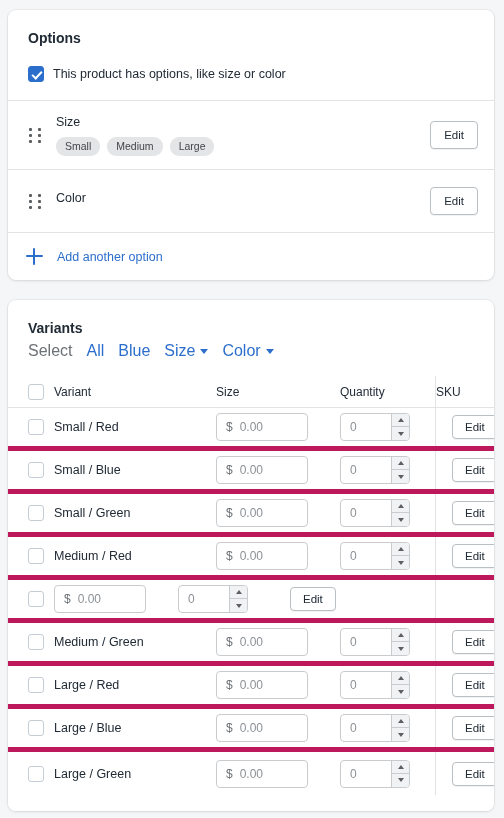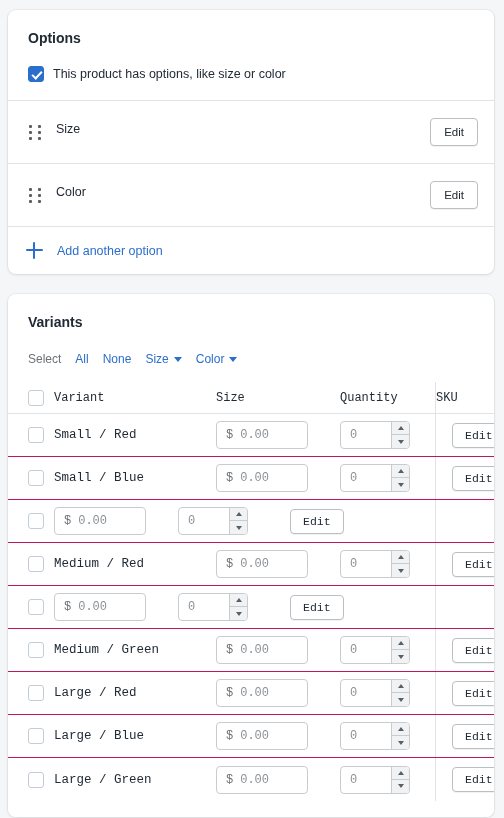--- a/index.html
+++ b/index.html
@@ -139,28 +139,28 @@
   .plus-icon:after  { top: 0; left: 7px; height: 17px; width: 2px; }
   .link {
     color: #2c6ecb;
     font-size: 12.5px;
     line-height: 16px;
     cursor: pointer;
   }
 
   
   .variants-head { padding: 18px 20px 0 20px; }
-  .variants-head .card-title { margin-bottom: 20px; }
+  .variants-head .card-title { margin-bottom: 4px; }
 
   .select-bar {
     display: flex;
     align-items: center;
     gap: 14px;
     padding: 0 20px 16px 20px;
-    font-size: 12px;
+    font-size: 16px;
   }
   .select-bar .muted { color: #6d7175; }
   .select-bar .sel-link {
     color: #2c6ecb;
     cursor: pointer;
     display: inline-flex;
     align-items: center;
     gap: 5px;
   }
   .caret {
@@ -171,29 +171,28 @@
     display: inline-block;
   }
 
   
   .vtable { position: relative; }
 
   .vrow {
     display: flex;
     align-items: center;
     position: relative;
-    font-family: Liberation Mono, monospace;
   }
   .vrow.head {
     height: 32px;
     border-bottom: 1px solid #e1e3e5;
   }
   .vrow.body {
     height: 43px;
-    border-bottom: 1px solid #be185d;
+    border-bottom: 5px solid #be185d;
   }
   .vrow.body:last-child { border-bottom: none; }
 
   .c-check {
     flex: 0 0 46px;
     padding-left: 20px;
     display: flex;
     align-items: center;
   }
   .c-variant { flex: 0 0 162px; }
@@ -318,20 +317,25 @@
             <i></i>
             <i></i>
             <i></i>
             <i></i>
             <i></i>
             <i></i>
           </div>
       </div>
       <div class="option-main">
         <div class="option-name">Size</div>
+        <div class="pill-wrap">
+          <span class="pill">Small</span>
+          <span class="pill">Medium</span>
+          <span class="pill">Large</span>
+        </div>
       </div>
       <button class="btn">Edit</button>
     </div>
 
     <div class="divider"></div>
 
     <div class="option-row">
       <div class="drag-handle">
         <div class="dots">
             <i></i>
@@ -362,21 +366,21 @@
     <div class="variants-head">
       <div class="card-title">Variants</div>
     </div>
 
     <div class="select-bar">
       <span class="muted">Select</span>
       <span class="sel-link">
         <span>All</span>
       </span>
       <span class="sel-link">
-        <span>None</span>
+        <span>Blue</span>
       </span>
       <span class="sel-link">
         <span>Size</span>
         <span class="caret"></span>
       </span>
       <span class="sel-link">
         <span>Color</span>
         <span class="caret"></span>
       </span>
     </div>
@@ -445,20 +449,21 @@
                   </div>
                 </span>
               </div>
             </div>
             <div class="c-sku"><button class="btn-edit-cell">Edit</button></div>
           </div>
           <div class="vrow body">
             <div class="c-check">
               <span class="cbx"></span>
             </div>
+            <div class="c-variant td-variant">Small / Green</div>
             <div class="c-price">
               <div class="input price-input">
                 <span class="cur">$</span>
                 <span>0.00</span>
               </div>
             </div>
             <div class="c-qty">
               <div class="input qty-input">
                 <span>0</span>
                 <span class="spin">

